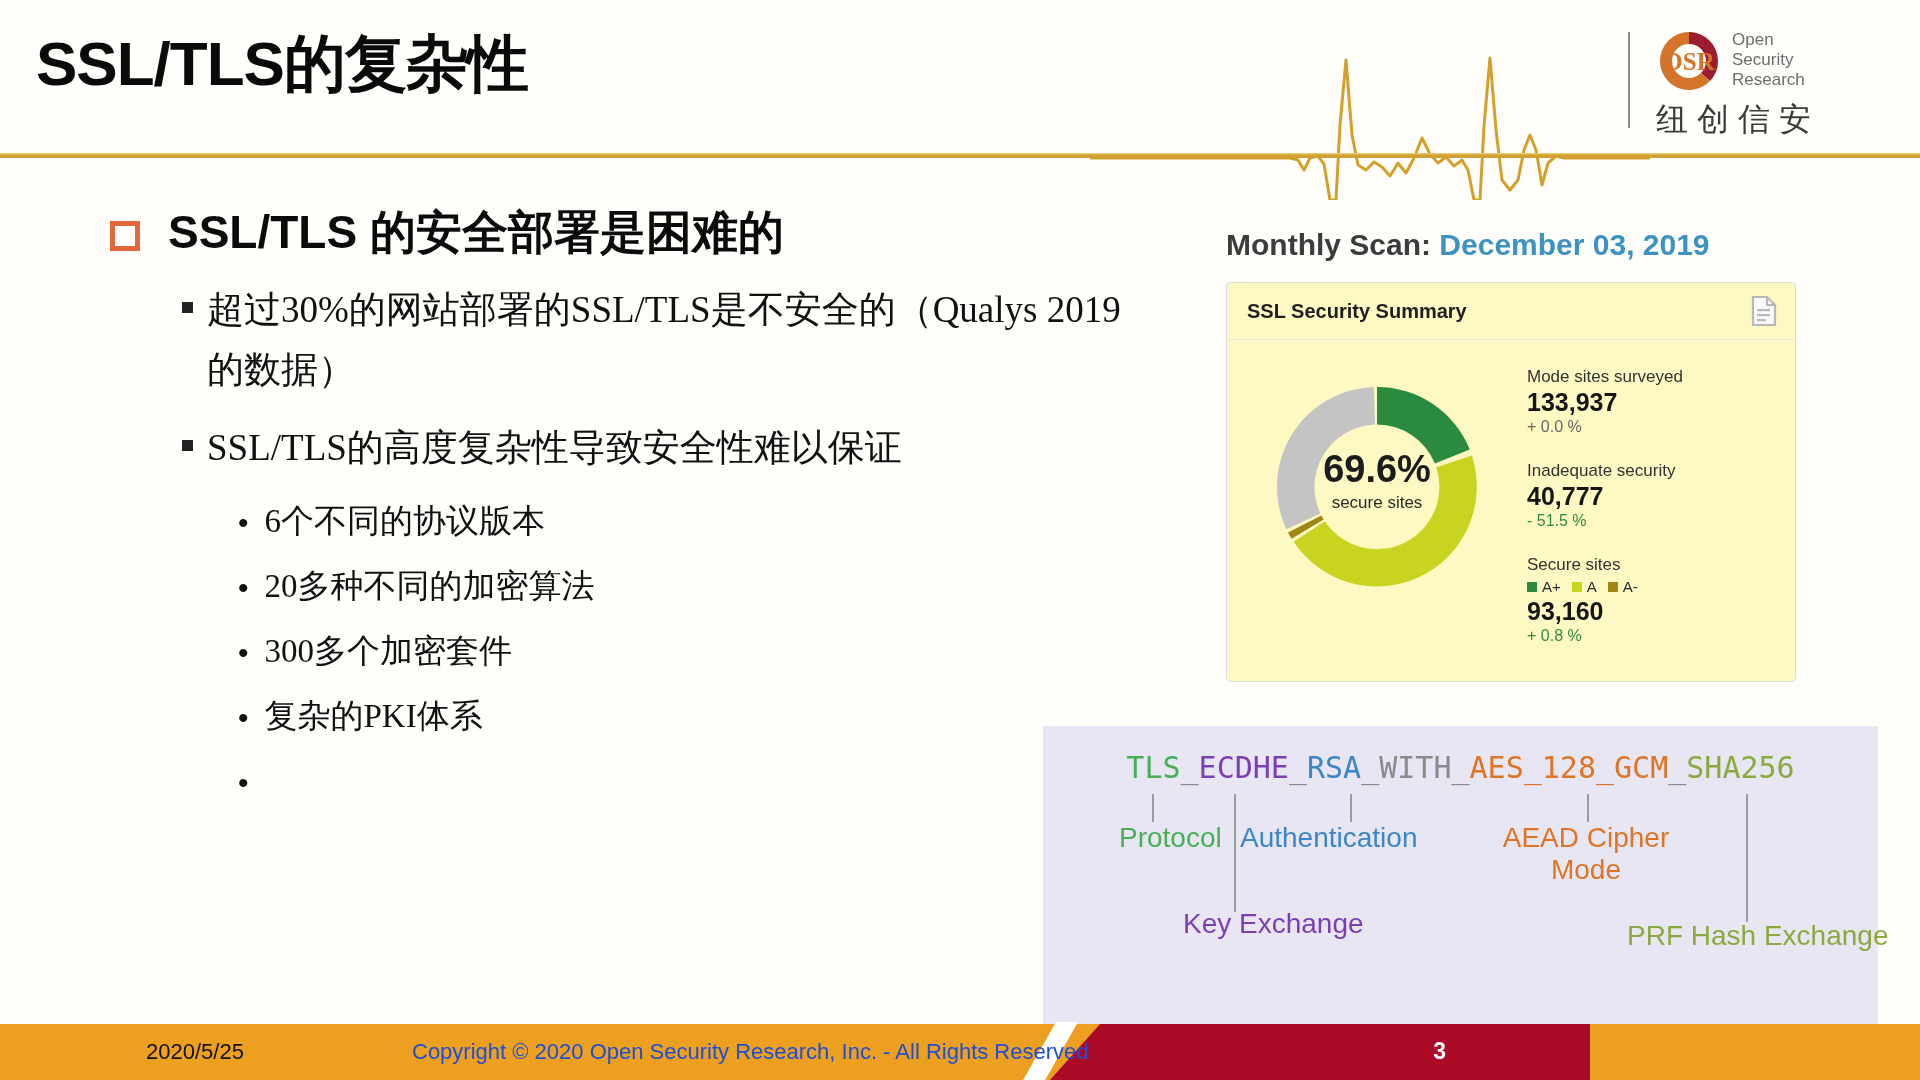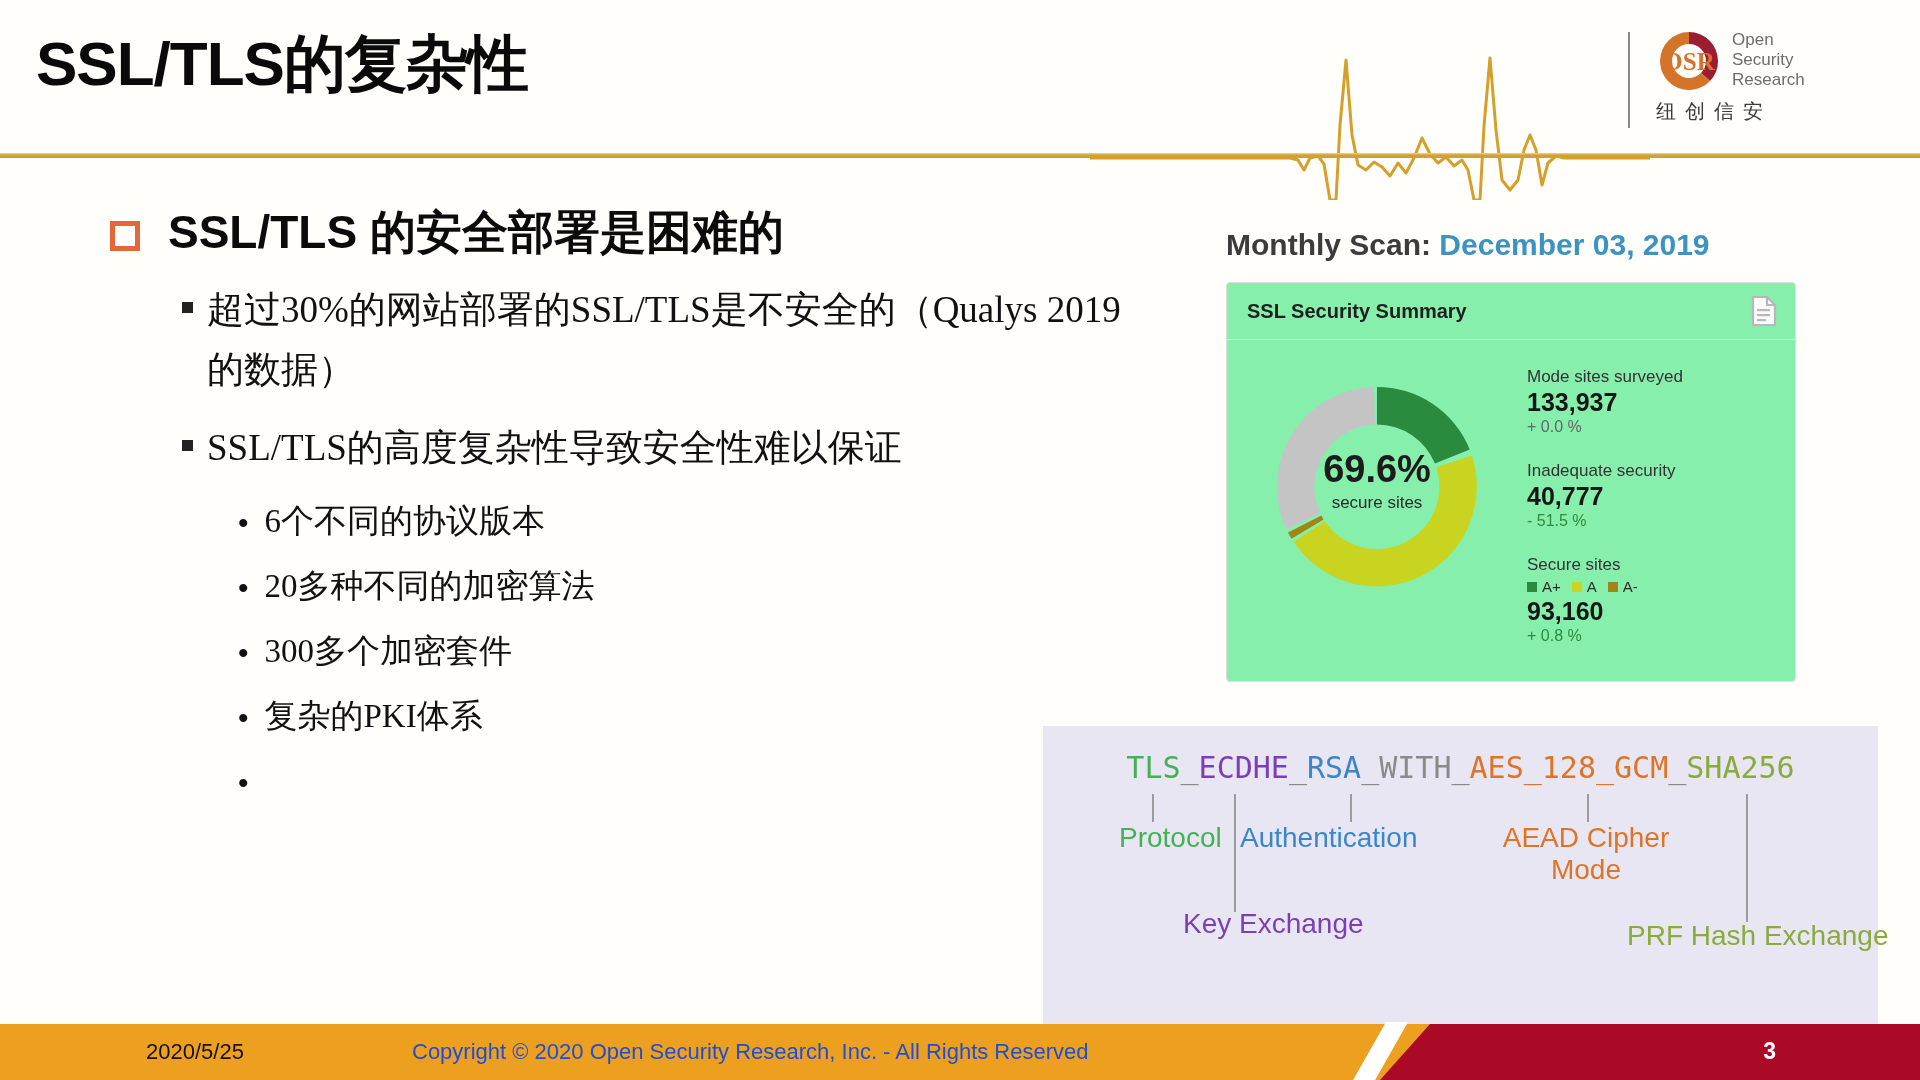--- a/index.html
+++ b/index.html
@@ -74,21 +74,21 @@
     position: absolute;
     left: 104px; top: 4px;
     line-height: 1.18;
     font-size: 17px;
     color: #6d6d6d;
     font-family: "Liberation Sans", sans-serif;
   }
   #logo-cn {
     position: absolute;
     left: 28px; top: 72px;
-    font-size: 20px;
+    font-size: 32px;
     color: #3b3b3b;
     letter-spacing: 9px;
     white-space: nowrap;
     font-family: "Liberation Sans", sans-serif;
   }
 
   
   #content-left {
     position: absolute;
     left: 110px;
@@ -169,21 +169,21 @@
   }
   #scan-heading .lbl { color: #3c3c3c; }
   #scan-heading .val { color: #3c93c2; }
 
   #summary-card {
     position: absolute;
     left: 1226px;
     top: 282px;
     width: 570px;
     height: 400px;
-    background: #86efac;
+    background: #fef9c3;
     border: 1px solid #dddddd;
     border-radius: 4px;
     box-sizing: border-box;
   }
   #card-head {
     height: 57px;
     border-bottom: 1px solid #e6e6e6;
     display: flex;
     align-items: center;
     justify-content: space-between;
@@ -311,21 +311,21 @@
   #lbl-protocol { left: 76px;  top: 96px;  color: #46b055; }
   #lbl-auth     { left: 197px; top: 96px;  color: #3a86c8; }
   #lbl-aead     { left: 453px; top: 96px;  color: #de7426; text-align: center; width: 180px; }
   #lbl-kex      { left: 140px; top: 182px; color: #7b3fb5; }
   #lbl-prf      { left: 584px; top: 194px; color: #8aaa3e; }
 
   
   #footer {
     position: absolute;
     left: 0; bottom: 0;
-    width: 1920px; height: 56px;
+    width: 1590px; height: 56px;
   }
   #footer-orange {
     position: absolute;
     left: 0; top: 0;
     width: 1920px; height: 56px;
     background: #eda020;
   }
   #footer-red {
     position: absolute;
     right: 0; top: 0;

